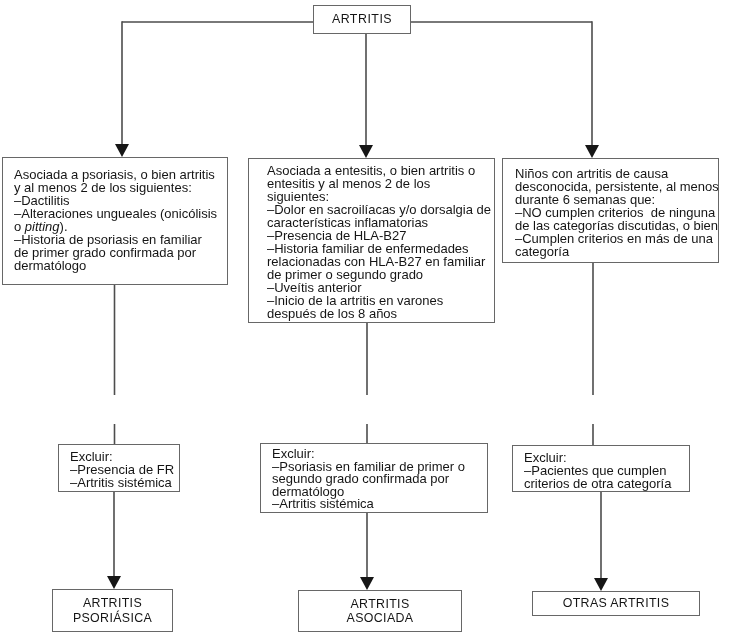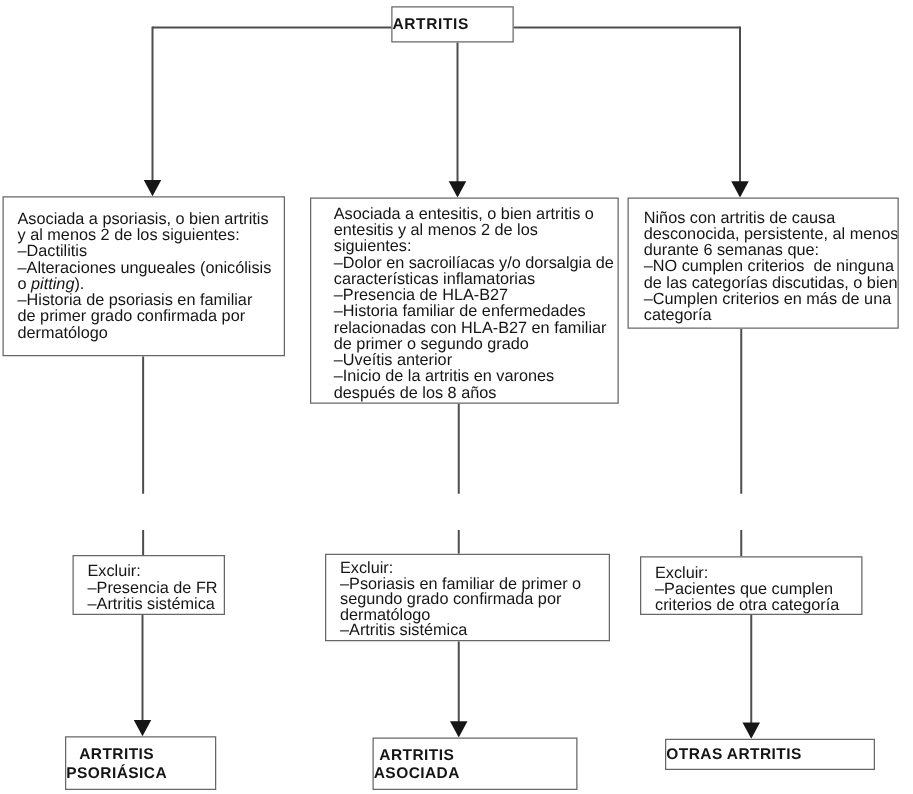--- a/index.html
+++ b/index.html
@@ -22,27 +22,26 @@
     background: #ffffff;
     border: 1.5px solid var(--border, #676767);
     font-size: 13px;
     line-height: 13px;
     overflow: hidden;
   }
   .node .txt { white-space: pre; }
   .terminal {
     display: flex;
     align-items: center;
-    justify-content: flex-start;
+    justify-content: center;
     text-align: center;
     white-space: pre-line;
     font-size: 12.4px;
     line-height: 14.5px;
     letter-spacing: 0.35px;
-    font-weight: bold;
   }
   em { }
 
   .root           { left: 313px; top: 5px;   width: 98px;  height: 29px; letter-spacing: 0.5px; }
   .crit-psoriasis { left: 2px;   top: 157px; width: 226px; height: 128px; padding: 10px 6px 0 11px; }
   .crit-entesitis { left: 248px; top: 158px; width: 247px; height: 165px; padding: 5px 4px 0 18px; }
   .crit-otras     { left: 502px; top: 158px; width: 217px; height: 105px; padding: 8px 4px 0 12px; }
   .excl-psoriasis { left: 58px;  top: 444px; width: 122px; height: 48px;  padding: 5px 4px 0 11px; }
   .excl-entesitis { left: 260px; top: 443px; width: 228px; height: 70px;  padding: 4px 4px 0 11px; line-height: 12.6px; }
   .excl-otras     { left: 512px; top: 445px; width: 178px; height: 47px;  padding: 5px 4px 0 11px; }

